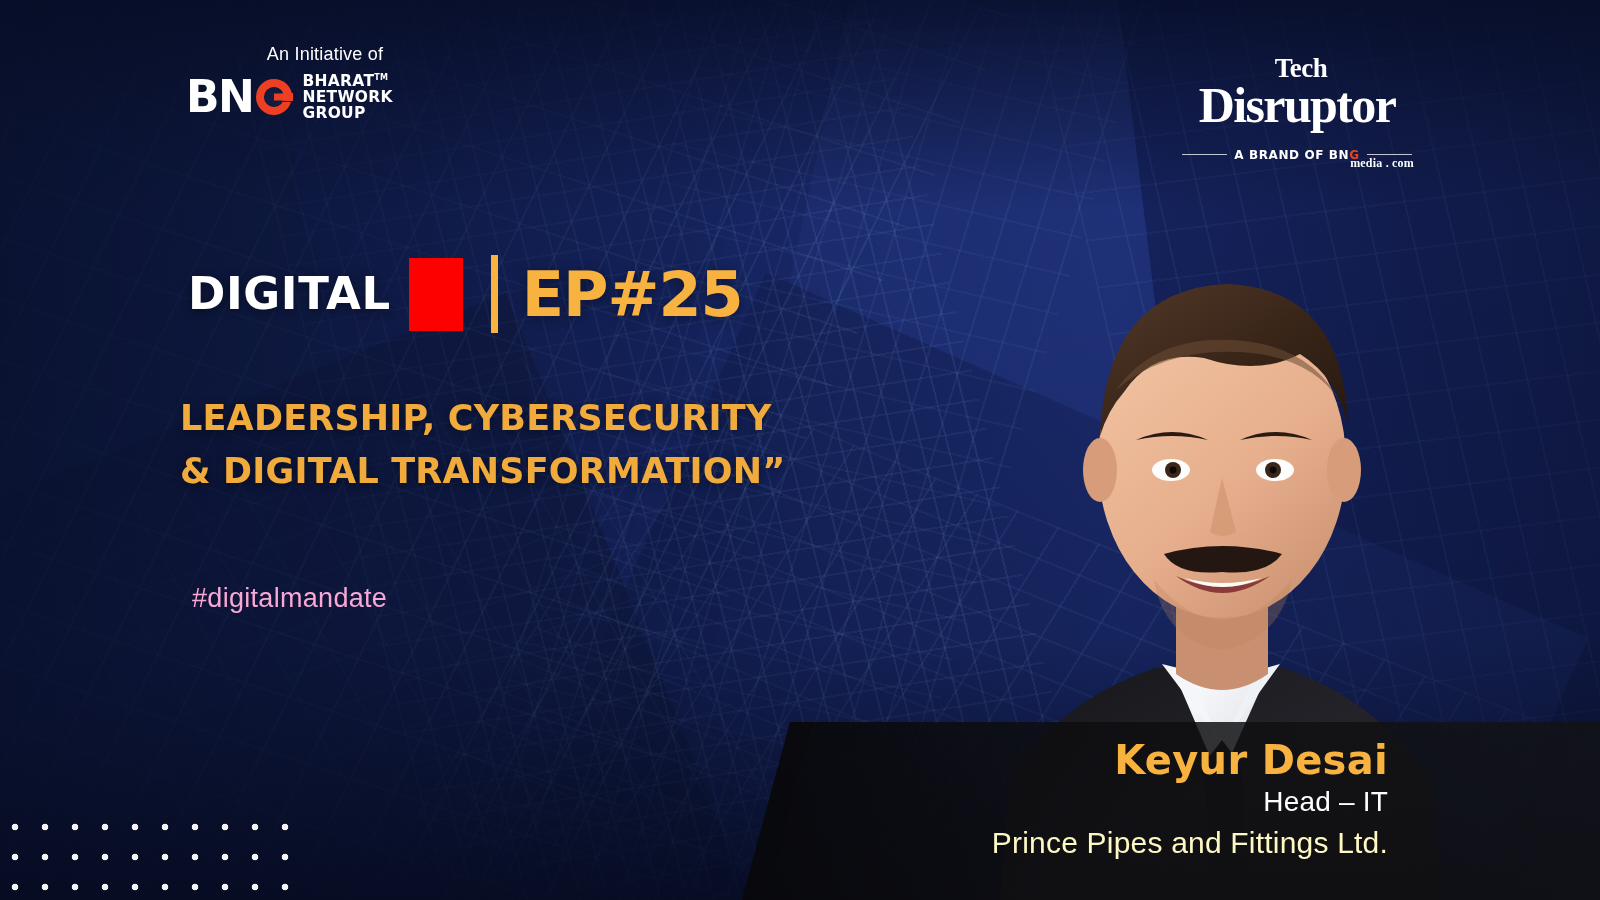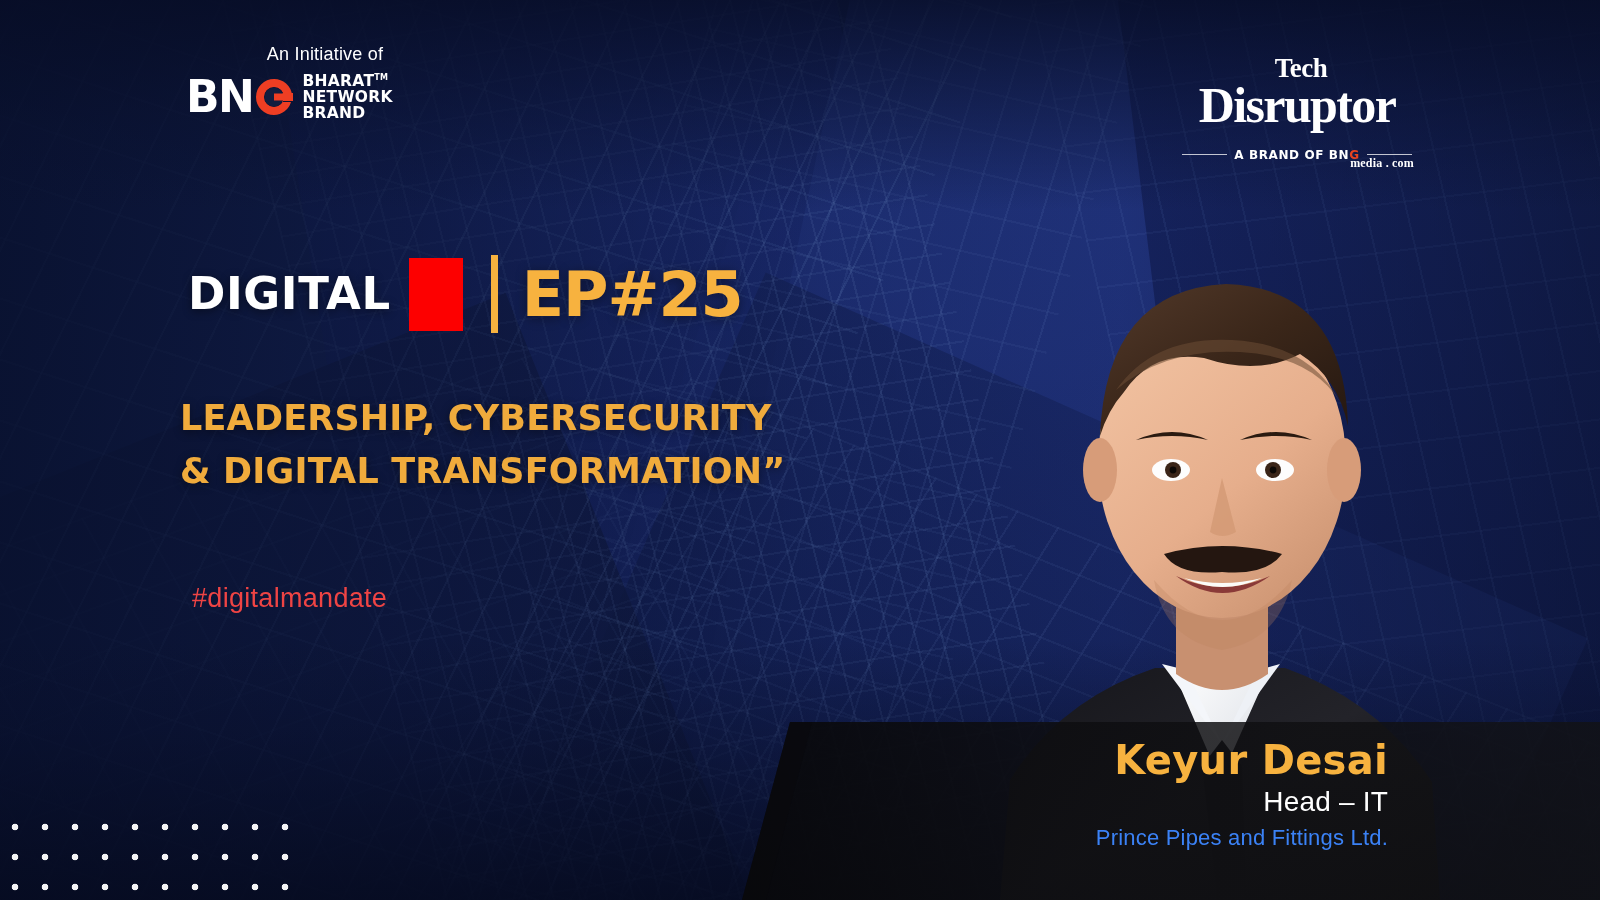--- a/index.html
+++ b/index.html
@@ -124,34 +124,34 @@
     font-family:"DejaVu Sans", sans-serif;text-shadow:0 2px 10px rgba(0,0,0,.45);}
   .redbox{width:54px;height:73px;background:#fd0000;margin-left:18px;}
   .divider{width:7px;height:78px;background:#f7b23f;margin-left:28px;}
   .ep{color:#f7b23f;font-size:62px;font-weight:700;letter-spacing:-1px;margin-left:24px;
     font-family:"DejaVu Sans", sans-serif;text-shadow:0 2px 12px rgba(0,0,0,.4);}
 
   
   .quote{position:absolute;left:180px;top:392px;width:830px;}
   .quote-line{color:#f0ab3c;font-size:35px;font-weight:700;letter-spacing:.2px;line-height:1.5;
     font-family:"DejaVu Sans", sans-serif;text-shadow:0 2px 10px rgba(0,0,0,.42);white-space:nowrap;}
-  .hashtag{position:absolute;left:192px;top:583px;color:#ef4444;font-size:27px;font-weight:500;
+  .hashtag{position:absolute;left:192px;top:583px;color:#f9a8d4;font-size:27px;font-weight:500;
     letter-spacing:.3px;font-family:"Liberation Sans", sans-serif;}
 
   
   .photo{position:absolute;left:940px;top:140px;width:560px;height:760px;}
   .photo svg{display:block;width:100%;height:100%;}
   .panel-shape{position:absolute;left:0;top:0;width:1600px;height:182px;}
   .panel-shape svg{display:block;}
   .nametext{position:absolute;right:212px;top:738px;text-align:right;width:900px;}
   .speaker-name{color:#f7b23f;font-size:40px;font-weight:700;letter-spacing:.3px;line-height:1.1;
     font-family:"DejaVu Sans", sans-serif;}
   .speaker-role{color:#fff;font-size:28px;font-weight:400;letter-spacing:.2px;line-height:1.45;
     font-family:"Liberation Sans", sans-serif;}
-  .speaker-company{color:#3b82f6;font-size:22px;font-weight:400;letter-spacing:.2px;line-height:1.35;
+  .speaker-company{color:#fef9c3;font-size:30px;font-weight:400;letter-spacing:.2px;line-height:1.35;
     font-family:"Liberation Sans", sans-serif;}
 </style>
 </head>
 <body>
 
 <div class="stage">
 
   <div class="bg">
     <div class="bg-base"></div>
     <div class="facet f1"></div>
@@ -269,21 +269,21 @@
                    M20 10 A10 10 0 1 1 20 30 A10 10 0 1 1 20 10 Z" fill="#ee3e23"></path>
           <rect x="19" y="16" width="20" height="8" fill="#ee3e23"></rect>
           <circle cx="20" cy="20" r="9.5" fill="#111d3f"></circle>
           <rect x="20" y="16.5" width="19" height="7" fill="#ee3e23"></rect>
         </svg>
       </span>
     </div>
     <div class="bng-words">
       <span><span>BHARAT</span><sup class="tm">TM</sup></span>
       <span>NETWORK</span>
-      <span>BRAND</span>
+      <span>GROUP</span>
     </div>
   </div>
 
   <div class="td">
     <div class="td-tech">Tech</div>
     <div class="td-dis">Disruptor</div>
     <div class="td-media">media . com</div>
     <div class="td-brand">
       <span class="td-rule"></span>
       <span class="td-brand-text"><span>A BRAND OF </span><span class="bng-mini"><span>BN</span><span class="r">G</span></span></span>

